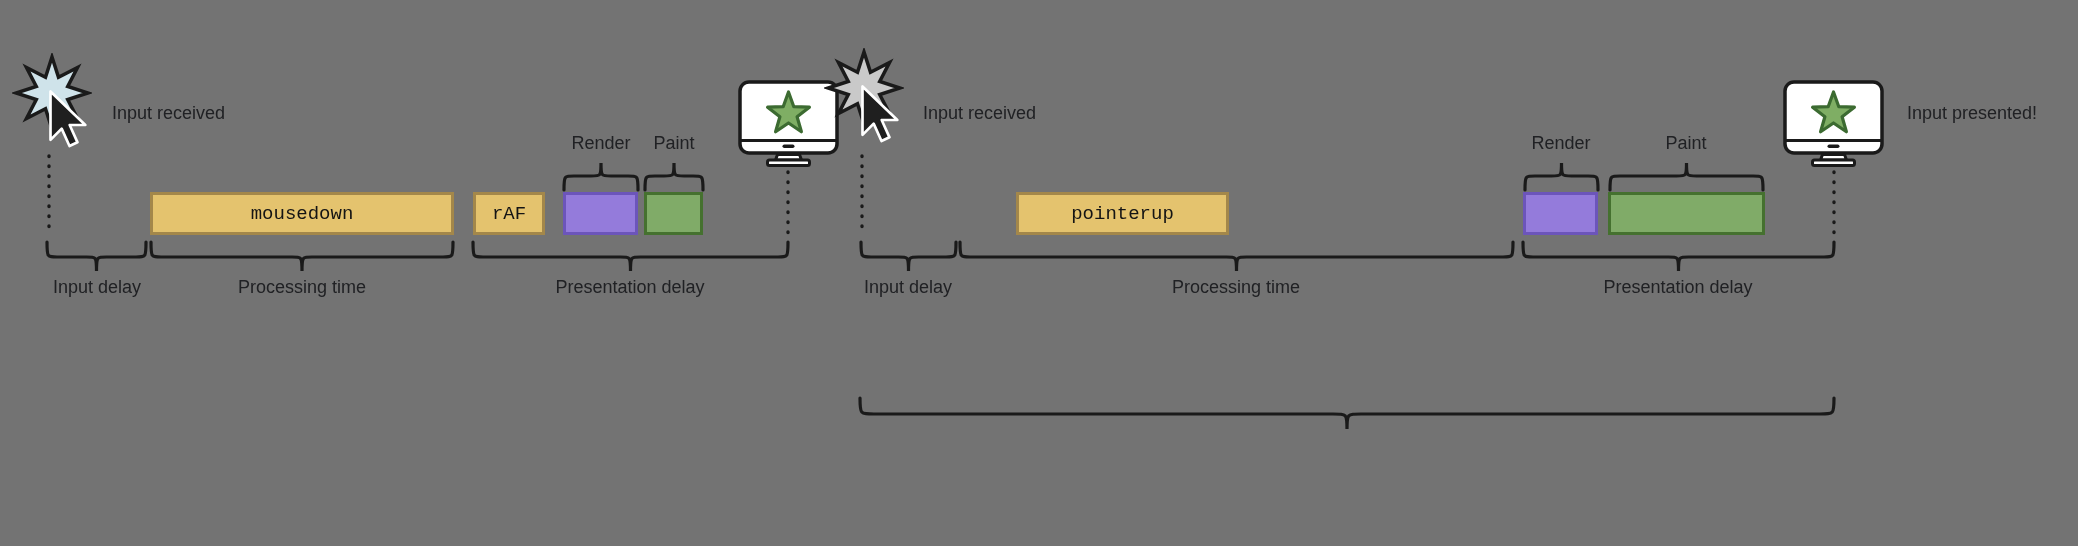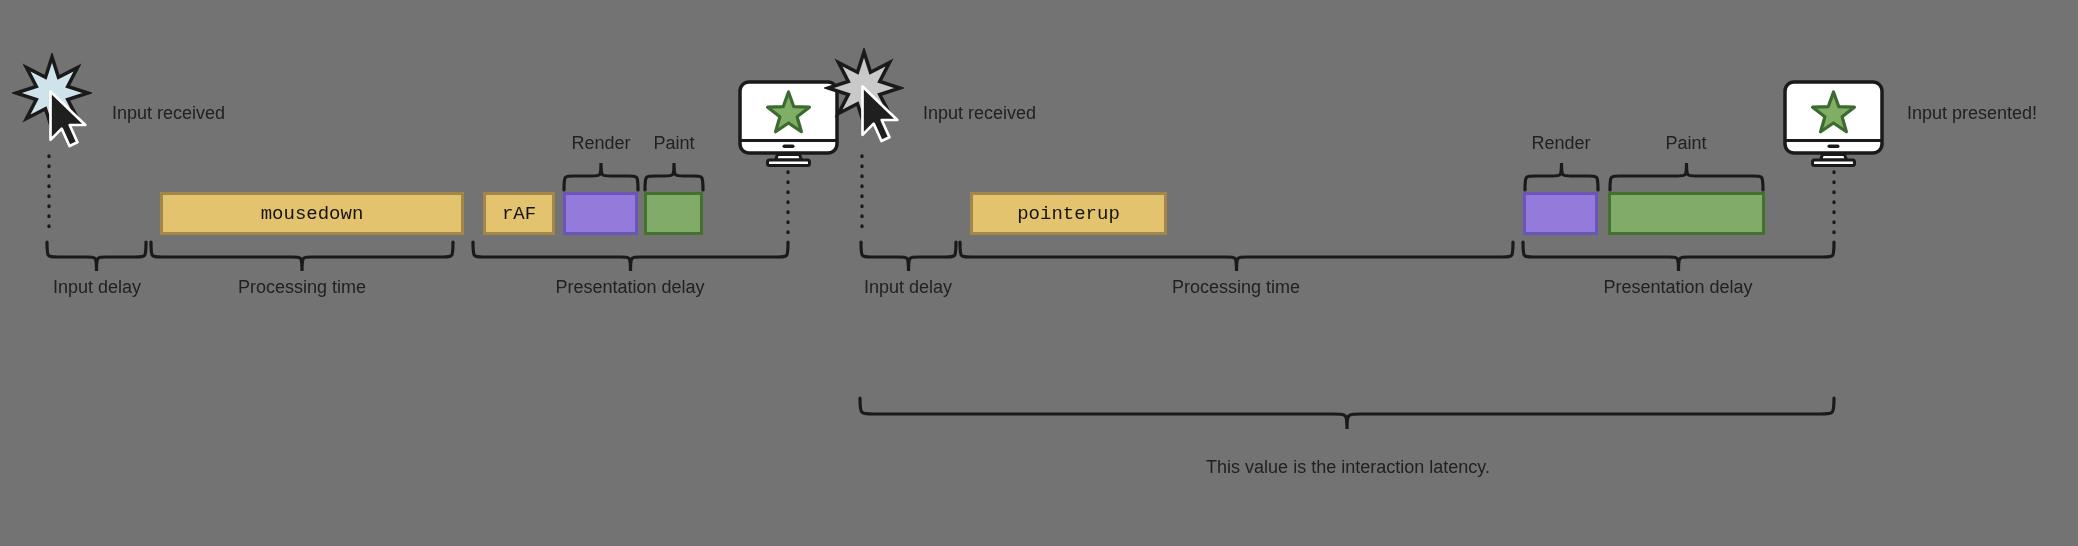--- a/index.html
+++ b/index.html
@@ -9,21 +9,21 @@
   }
   .overlay{position:absolute;left:0;top:0;pointer-events:none;}
   .icon{position:absolute;}
   .lbl{position:absolute;font-size:18px;line-height:1.2;white-space:nowrap;}
   .lbl.c{transform:translateX(-50%);text-align:right;}
   .box{
     position:absolute;top:192px;height:43px;box-sizing:border-box;border:3px solid;
     display:flex;align-items:center;justify-content:center;
     font-family:"Liberation Mono","DejaVu Sans Mono",monospace;font-size:19px;color:#141414;
   }
-  .evt{background:#e4c36e;border-color:#a3874a;margin-left:10px;}
+  .evt{background:#e4c36e;border-color:#a3874a;}
   .rnd{background:#947bdb;border-color:#6c55ba;}
   .pnt{background:#80ab68;border-color:#45712f;}
   .brace{fill:none;stroke:#1a1a1a;stroke-width:3.2;stroke-linecap:round;}
   .dots{stroke:#1a1a1a;stroke-width:3.4;stroke-dasharray:0.5 9.5;stroke-linecap:round;}
 </style>
 </head>
 <body>
 
 <div class="canvas">
 
@@ -83,21 +83,21 @@
   </svg>
 
   <svg class="icon" style="left:824px;top:48px" width="80" height="80" viewBox="0 0 80 80">
     <polygon points="40,4 46.5,24.3 65.5,14.5 55.7,33.5 76,40 55.7,46.5 65.5,65.5 46.5,55.7 40,76 33.5,55.7 14.5,65.5 24.3,46.5 4,40 24.3,33.5 14.5,14.5 33.5,24.3" fill="#c9c9c9" stroke="#1a1a1a" stroke-width="3.5"></polygon>
   </svg>
   <svg class="icon" style="left:860px;top:84px" width="50" height="70" viewBox="0 0 30 42">
     <polygon points="1.5,1.5 1.5,30.5 8.2,23.8 12.9,34.2 17.7,32 13,21.6 22.4,21.6" fill="#1f1f1f" stroke="#ffffff" stroke-width="1.6" stroke-linejoin="round"></polygon>
   </svg>
   <div class="lbl" style="left:923px;top:103px">Input received</div>
 
-  <div class="box evt" style="left:960px;width:197px">
+  <div class="box evt" style="left:1016px;width:213px">
     <span>pointerup</span>
   </div>
   <div class="box rnd" style="left:1523px;width:75px"></div>
   <div class="box pnt" style="left:1608px;width:157px"></div>
 
   <div class="lbl c" style="left:1561px;top:133px">Render</div>
   <div class="lbl c" style="left:1686px;top:133px">Paint</div>
 
   <div class="lbl c" style="left:908px;top:277px">Input delay</div>
   <div class="lbl c" style="left:1236px;top:277px">Processing time</div>
@@ -106,15 +106,14 @@
   <svg class="icon" style="left:1783px;top:80px" width="101" height="88" viewBox="0 0 101 88">
     <rect x="2" y="2" width="97" height="71" rx="9" fill="#ffffff" stroke="#1a1a1a" stroke-width="3.5"></rect>
     <line x1="3" y1="60.5" x2="98" y2="60.5" stroke="#1a1a1a" stroke-width="3"></line>
     <rect x="44.5" y="64.5" width="12" height="3.6" rx="1.8" fill="#1a1a1a"></rect>
     <path d="M39.5 74.5 L61.5 74.5 L63.5 80 L37.5 80 Z" fill="#ffffff" stroke="#1a1a1a" stroke-width="3" stroke-linejoin="round"></path>
     <rect x="29.5" y="80" width="42" height="5.5" rx="2" fill="#ffffff" stroke="#1a1a1a" stroke-width="3"></rect>
     <polygon points="50.5,12 55.8,26.7 71.4,27.2 59.1,36.8 63.4,51.8 50.5,43 37.6,51.8 41.9,36.8 29.6,27.2 45.2,26.7" fill="#7fae64" stroke="#3c6b31" stroke-width="3.2" stroke-linejoin="round"></polygon>
   </svg>
   <div class="lbl" style="left:1907px;top:103px">Input presented!</div>
 
-  <div class="lbl c" style="left:1348px;top:457px">This value is the interaction latency.</div>
 
 </div>
 
 </body></html>

